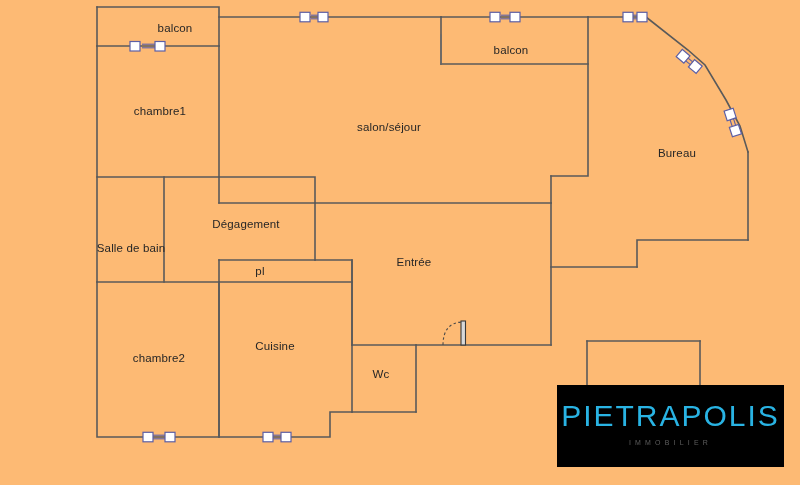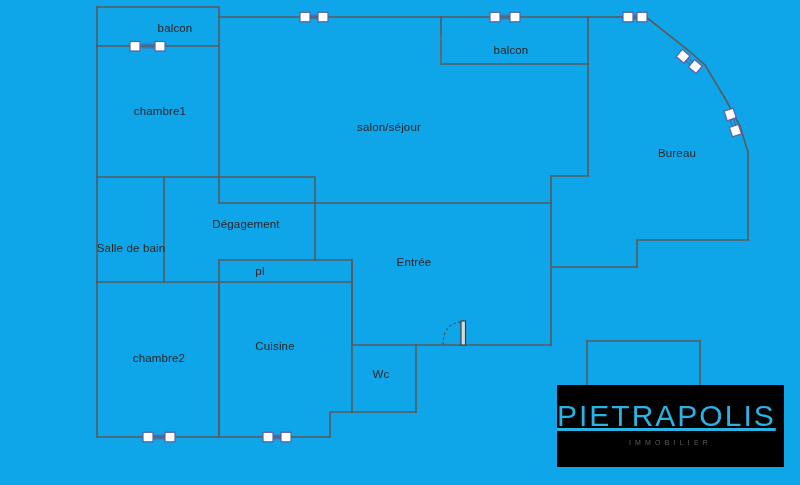--- a/index.html
+++ b/index.html
@@ -7,21 +7,21 @@
     padding: 0;
     background: #ffffff;
   }
   body {
     font-family: "Liberation Sans", sans-serif;
   }
   #floorplan-app {
     position: relative;
     width: 800px;
     height: 485px;
-    background: #0ea5e9;
+    background: #fdba74;
     overflow: hidden;
   }
   #plan-svg {
     position: absolute;
     left: 0;
     top: 0;
     width: 800px;
     height: 485px;
     display: block;
   }
@@ -76,27 +76,27 @@
     width: 227px;
     height: 82px;
     background: #000000;
     overflow: hidden;
   }
   #logo-wordmark {
     position: absolute;
     left: 0;
     top: 16px;
     width: 227px;
+    text-align: center;
     color: #29b3e3;
     font-family: "Liberation Sans", sans-serif;
     font-size: 30px;
     font-weight: 400;
     letter-spacing: 2.0px;
     line-height: 1;
-    text-decoration: underline;
   }
   #logo-sub {
     position: absolute;
     left: 0;
     top: 54px;
     width: 227px;
     text-align: center;
     color: #5e5e5e;
     font-family: "Liberation Sans", sans-serif;
     font-size: 7px;

